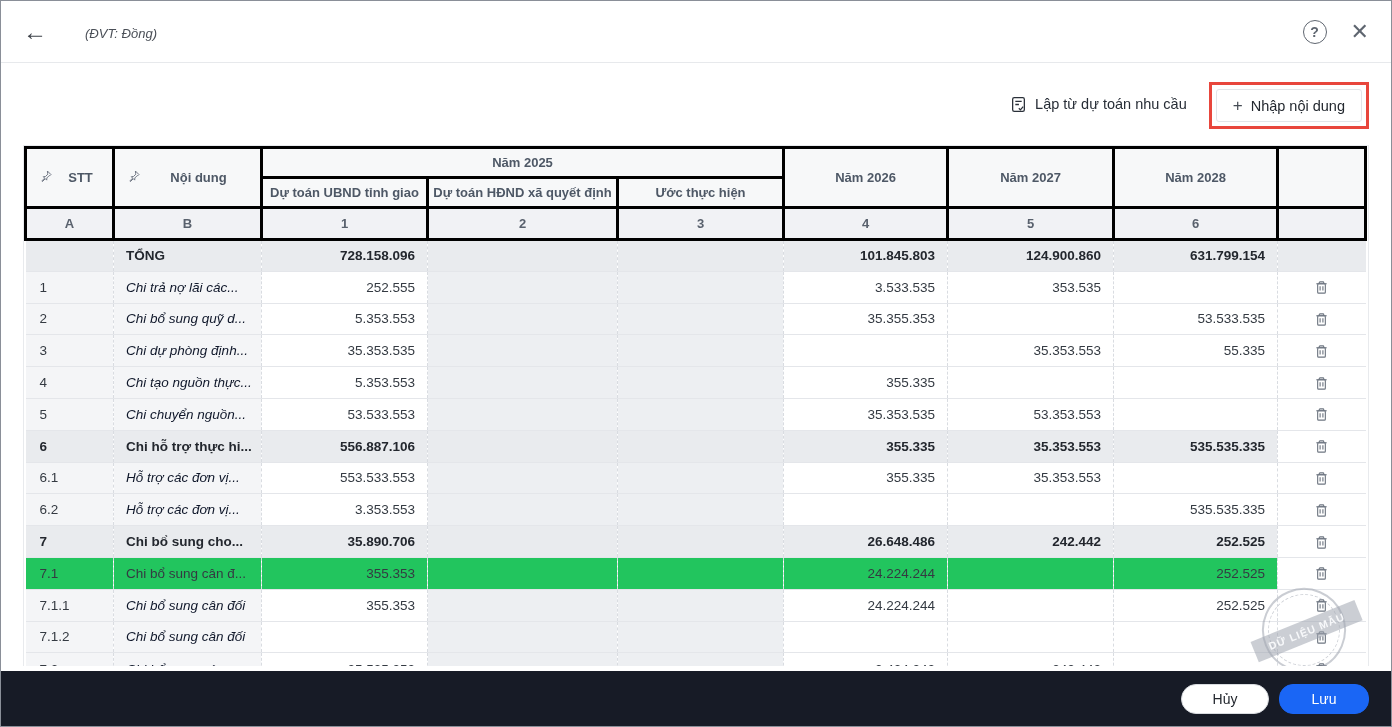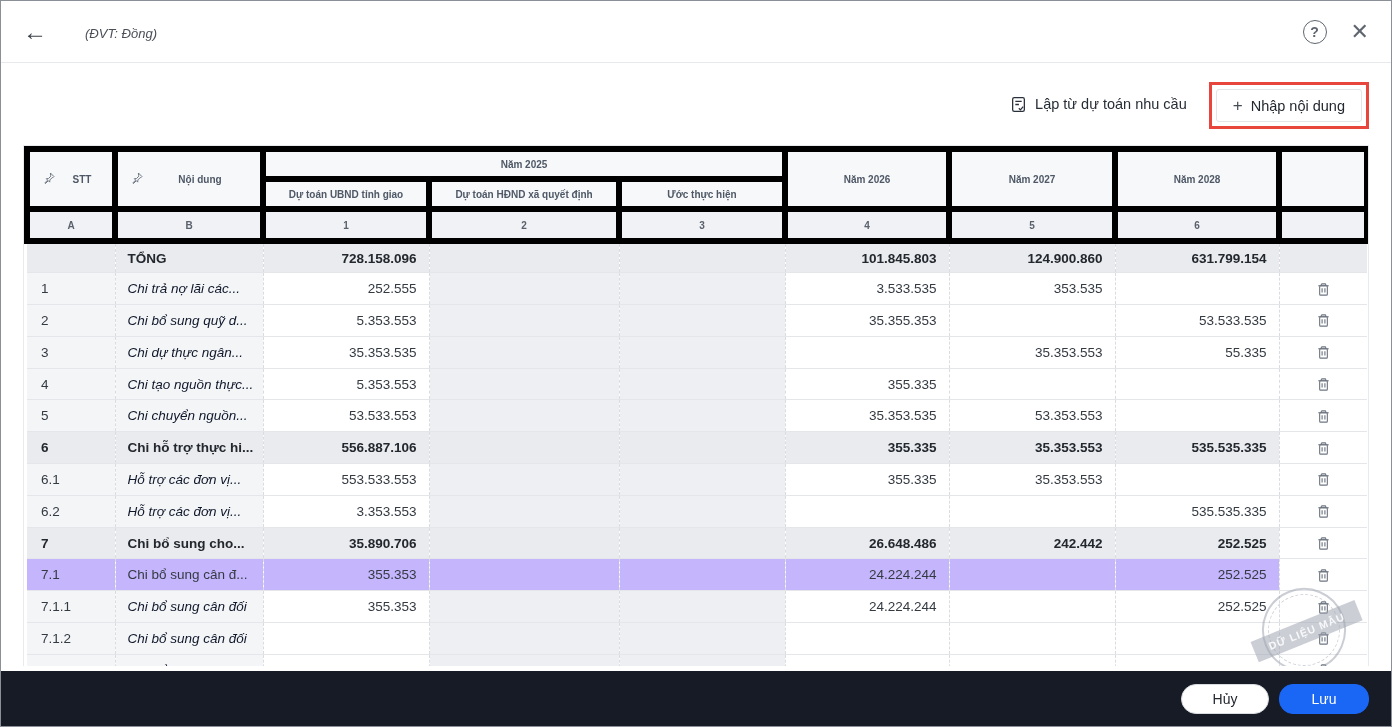--- a/index.html
+++ b/index.html
@@ -27,42 +27,42 @@
   .text-btn { display:flex; gap:8px; font-size:14.5px; color:#272d36; cursor:pointer; white-space:nowrap; }
   .add-annotation { border:3px solid #e8463c; padding:4px; margin-left:22px; }
   .add-btn { display:flex; align-items:center; gap:8px; background:#fff; border:1px solid #e2e5e9; border-radius:3px;
              padding:7px 16px; font-size:14.5px; color:#23282f; cursor:pointer; white-space:nowrap; font-family:inherit; }
   .plus-glyph { font-size:17px; color:#464c55; line-height:1; font-weight:400; }
 
   
   .table-wrap { position:relative; margin:16px 22px 0 22px; height:521px; overflow:hidden;
                 border:1px solid #e8eaed; border-bottom:none; }
   table { border-collapse:collapse; table-layout:fixed; width:1340px; }
-  thead th, thead td { background:#f7f8f9; font-size:10px; font-weight:700; color:#4e5866;
-                       border:6px solid #000000; text-align:center; white-space:nowrap; overflow:hidden; }
+  thead th, thead td { background:#f7f8f9; font-size:13px; font-weight:700; color:#4e5866;
+                       border:3px solid #000000; text-align:center; white-space:nowrap; overflow:hidden; }
   thead tr.h1 th { height:30px; }
   thead tr.h2 th { height:30px; }
   thead tr.h3 td { height:32px; background:#f1f2f5; color:#59616d; font-weight:700; }
   th.pin-col { text-align:left; padding-left:12px; }
   .pin-flex { display:flex; align-items:center; gap:10px; justify-content:center; }
   .pin-flex .pin-label { flex:1; text-align:center; padding-right:14px; }
 
   tbody td { height:31.8px; font-size:13.5px; color:#343a42; border-top:1px solid #e4e6ea;
              white-space:nowrap; overflow:hidden; }
   tbody td + td { border-left:1px dashed #d9dce1; }
   td.stt { padding-left:14px; }
   td.name { padding-left:12px; }
   td.num { text-align:right; padding-right:12px; }
   td.act { text-align:center; background:#fff; }
 
   .r-link td.stt, .r-link td.name { background:#f4f5f7; }
   .c-edit { background:#fff; }
   .c-dis  { background:#edeff2; }
   .r-total td, .r-group td { background:#e9ebee; font-weight:700; color:#23272e; }
-  .r-parent td { background:#c4b5fd; }
+  .r-parent td { background:#22c55e; }
   .r-group td.act, .r-parent td.act { background:#fff; }
   .link-text { color:#0f172a; font-style:italic; cursor:pointer; }
   .trash-btn { cursor:pointer; display:inline-flex; vertical-align:middle; }
 
   
   .stamp { position:absolute; left:1238px; top:442px; width:84px; height:84px; transform:rotate(-22deg);
            border:2px solid rgba(150,156,168,.5); border-radius:50%; pointer-events:none; }
   .stamp::before { content:""; position:absolute; inset:4px; border:1px dashed rgba(150,156,168,.45); border-radius:50%; }
   .stamp-band { position:absolute; top:31px; left:-14px; width:112px; height:22px;
                 background:rgba(160,165,176,.55); display:flex; align-items:center; justify-content:center; }
@@ -210,21 +210,21 @@
                 <svg width="15" height="15" viewBox="0 0 16 16" fill="none" stroke="#6e7681" stroke-width="1.2">
                   <path d="M2.5 4h11"></path>
                   <path d="M5.6 4V2.9c0-.5.3-.9.8-.9h3.2c.5 0 .8.4.8.9V4"></path>
                   <rect x="3.9" y="4" width="8.2" height="10" rx="1"></rect>
                   <path d="M6.5 6.7v4.5M9.5 6.7v4.5"></path>
                 </svg>
               </span></td>
           </tr>
           <tr class="r-link">
             <td class="stt">3</td>
-            <td class="name"><span class="link-text">Chi dự thực ngân...</span></td>
+            <td class="name"><span class="link-text">Chi dự phòng định...</span></td>
             <td class="num c-edit">35.353.535</td>
             <td class="num c-dis"></td>
             <td class="num c-dis"></td>
             <td class="num c-edit"></td>
             <td class="num c-edit">35.353.553</td>
             <td class="num c-edit">55.335</td>
             <td class="act"><span class="trash-btn">
                 <svg width="15" height="15" viewBox="0 0 16 16" fill="none" stroke="#6e7681" stroke-width="1.2">
                   <path d="M2.5 4h11"></path>
                   <path d="M5.6 4V2.9c0-.5.3-.9.8-.9h3.2c.5 0 .8.4.8.9V4"></path>

